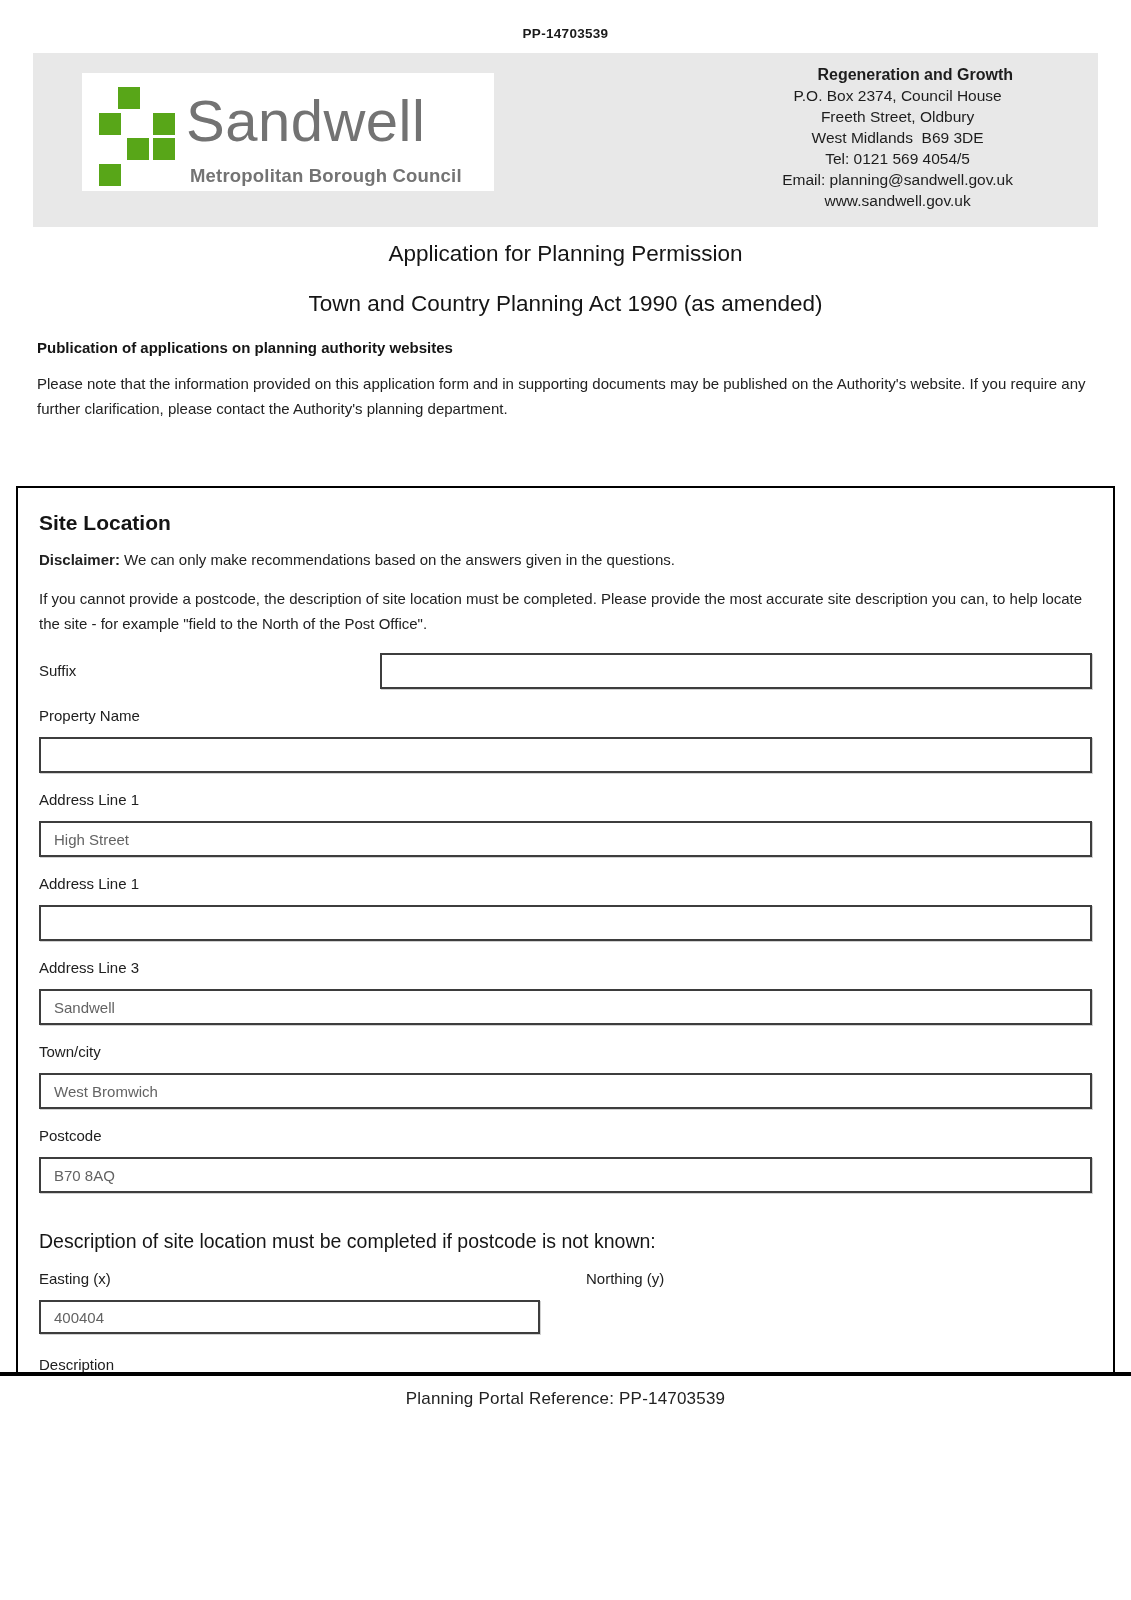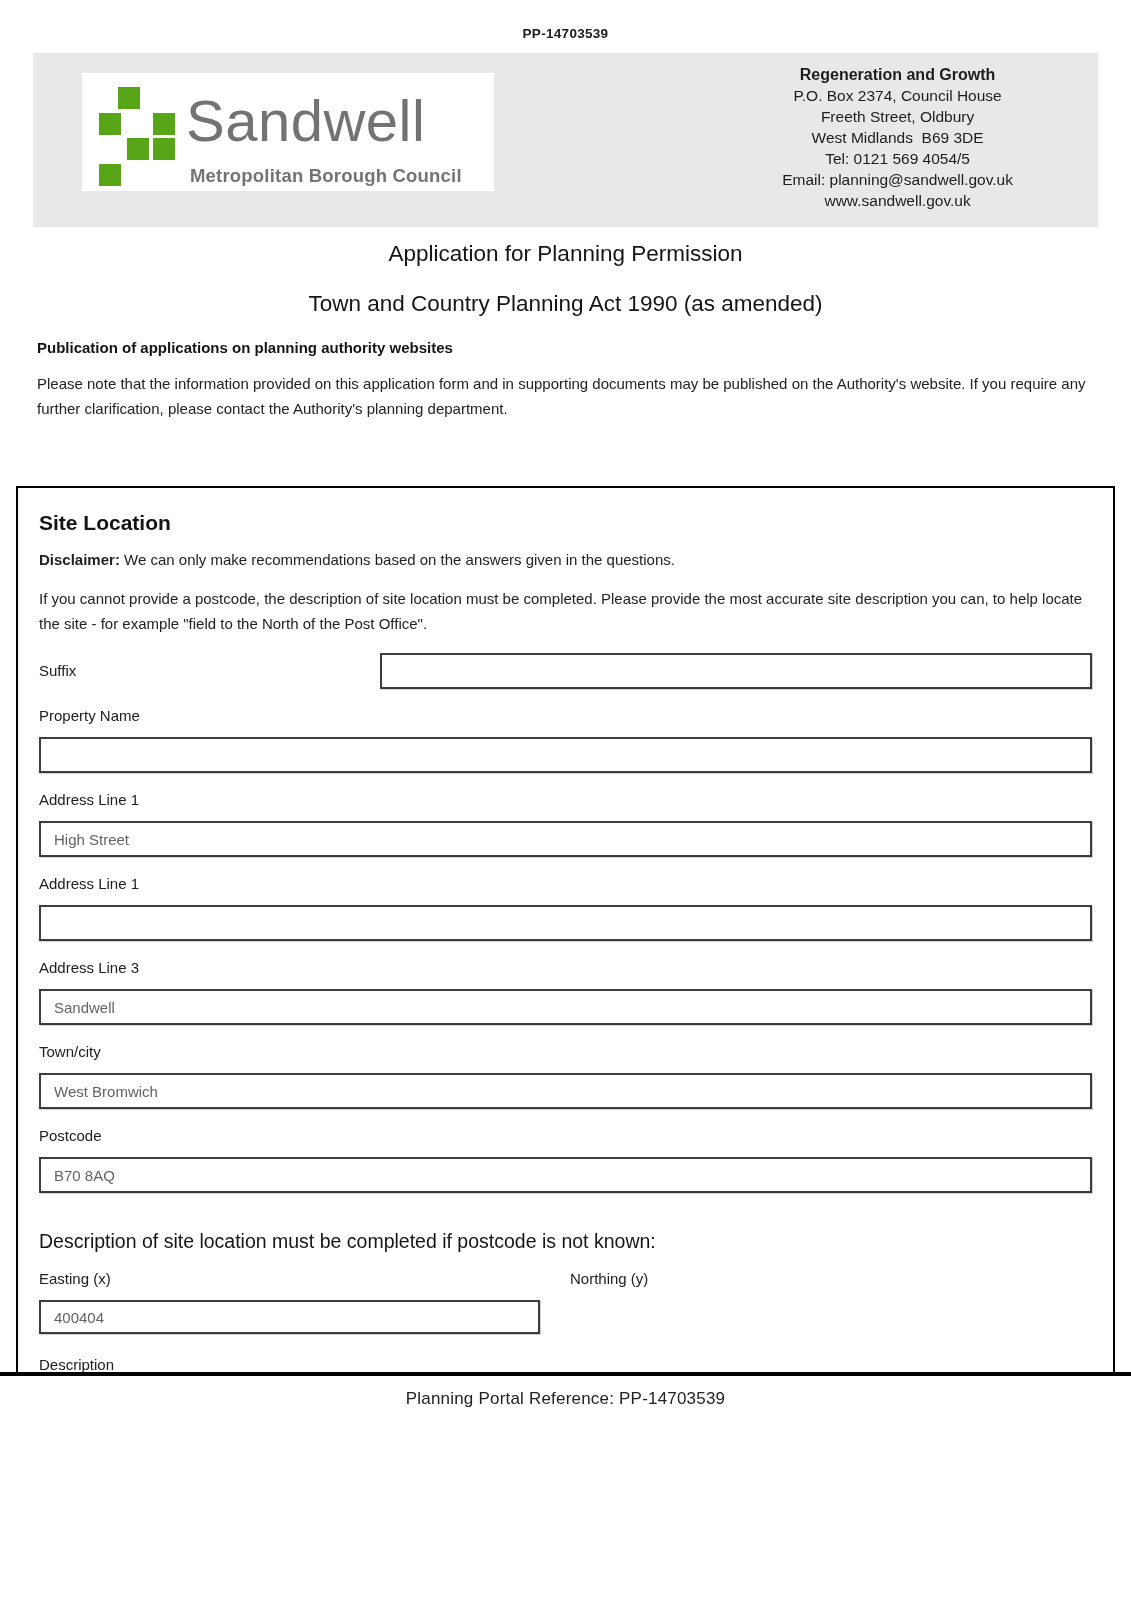--- a/index.html
+++ b/index.html
@@ -51,21 +51,21 @@
     position: absolute; left: 108px; top: 92px;
     font-size: 18.5px; font-weight: bold;
     color: #737373; letter-spacing: 0.2px;
   }
   .contact-block {
     position: absolute; right: 85px; top: 11px;
     text-align: center;
     font-size: 15.5px; line-height: 21px;
     color: #1d1d1d;
   }
-  .contact-dept { font-weight: bold; font-size: 16px; }
+  .contact-dept { font-weight: bold; font-size: 16px; text-align: right; }
   .contact-line { white-space: pre-wrap; }
 
   
   .doc-title  { margin-top: 14px; text-align: center; font-size: 22.5px; line-height: 26px; color: #151515; }
   .doc-subtitle { margin-top: 24px; text-align: center; font-size: 22.5px; line-height: 26px; color: #151515; }
 
   .pub-heading { margin: 22px 37px 0 37px; font-size: 15px; line-height: 18px; font-weight: bold; color: #151515; }
   .pub-text { margin: 15px 40px 0 37px; font-size: 15px; line-height: 24.5px; color: #222; }
 
   
@@ -104,21 +104,21 @@
   .row-number { margin-top: 10px; }
   .row-suffix { margin-top: 17px; }
 
   .stack-field .f-label { display: block; margin-top: 18px; }
   .stack-field .text-input { margin-top: 12px; }
 
   .desc-heading { margin-top: 36px; font-size: 19.5px; line-height: 24px; color: #161616; font-weight: normal; }
 
   .coord-row { display: flex; margin-top: 17px; }
   .coord-col-left { width: 501px; flex: none; }
-  .coord-col-right { flex: 1; margin-left: 30px; }
+  .coord-col-right { flex: 1; margin-left: 46px; }
   .coord-row .f-label { display: block; }
   .coord-row .text-input { margin-top: 12px; height: 34px; }
 
   .desc-field .f-label { display: block; margin-top: 22px; }
   .text-area { margin-top: 12px; height: 120px; resize: none; padding-top: 8px; }
 
   .page-break-bar { margin-top: 0; width: 1131px; height: 4px; background: #000000; }
 
   .footer {
     margin-top: 13px;

